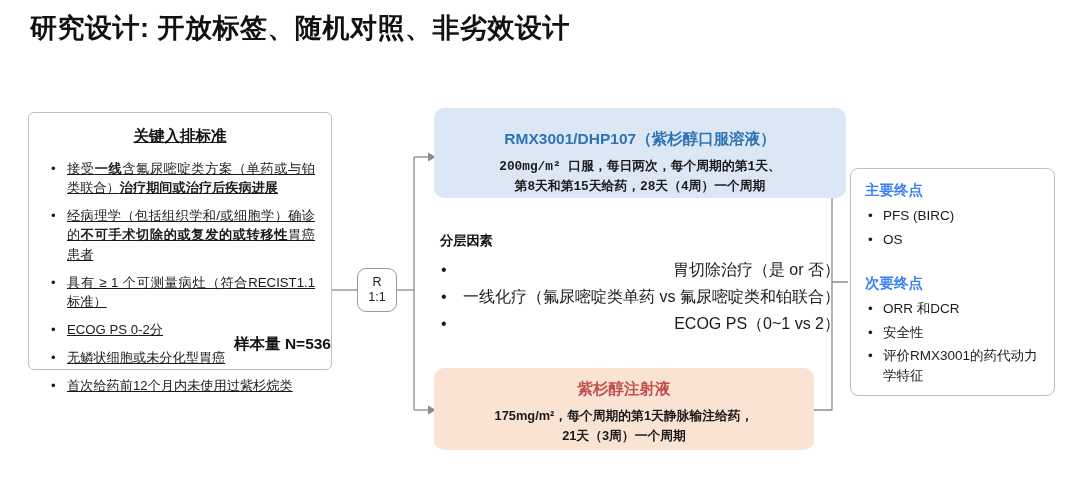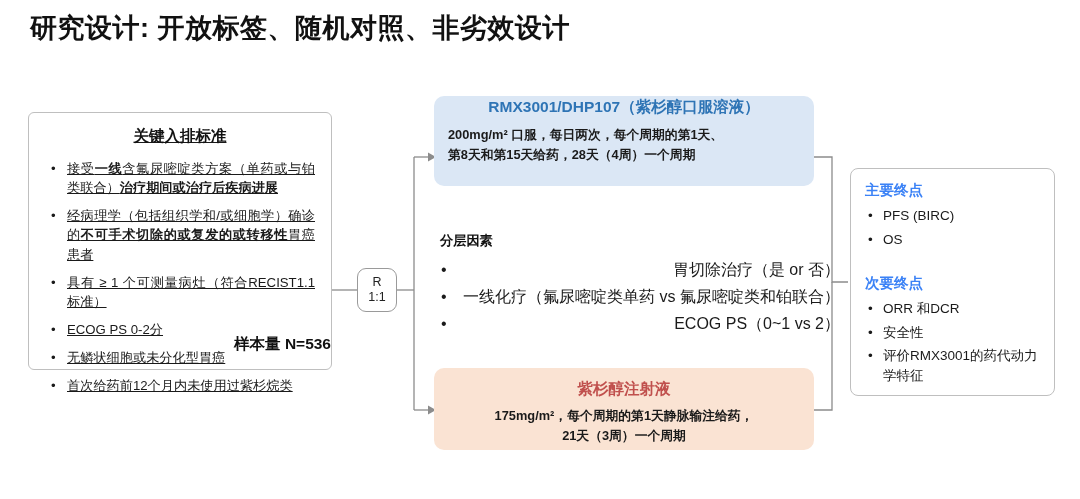--- a/index.html
+++ b/index.html
@@ -98,40 +98,42 @@
     justify-content: center;
     font-size: 12.5px;
     line-height: 1.2;
     color: #222;
   }
 
   
   #arm-experimental {
     position: absolute;
     left: 434px;
-    top: 96px;
-    width: 380px;
+    top: 108px;
+    width: 412px;
     height: 90px;
     background: #dbe7f5;
     border-radius: 10px;
     box-sizing: border-box;
-    padding: 1px 14px 0 14px;
+    padding: 21px 14px 0 14px;
   }
   #arm-experimental .arm-title {
     text-align: center;
     font-weight: bold;
     font-size: 15.5px;
     color: #2e74b5;
     margin-bottom: 7px;
   }
   #arm-experimental .arm-desc {
+    text-align: center;
     font-weight: bold;
     font-size: 12.8px;
     line-height: 1.55;
     color: #1a1a1a;
+    font-family: Liberation Mono, monospace;
   }
 
   #arm-control {
     position: absolute;
     left: 434px;
     top: 368px;
     width: 380px;
     height: 82px;
     background: #fae3d3;
     border-radius: 10px;

